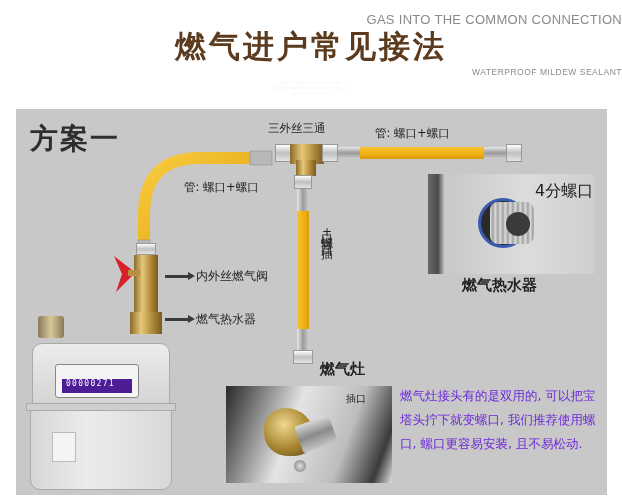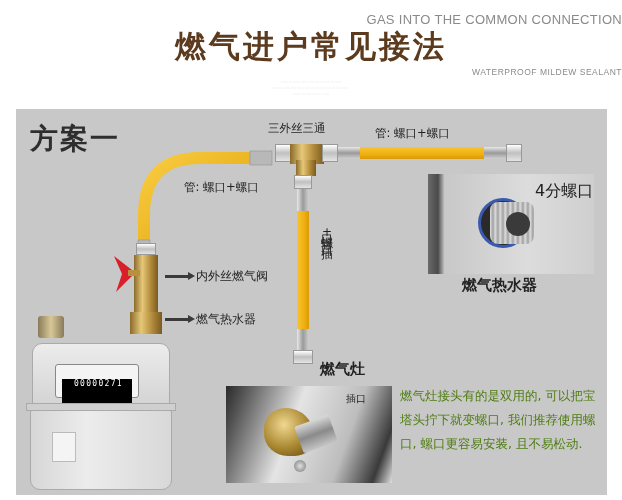--- a/index.html
+++ b/index.html
@@ -16,21 +16,21 @@
   .vlbl { writing-mode:vertical-rl; text-orientation:upright; color:#222; font-size:12px; letter-spacing:-1px; }
   .pipe-y { background:linear-gradient(#f7c432,#f0b010 60%,#d89a08); }
   .pipe-v { background:linear-gradient(90deg,#f7c432,#f0b010 60%,#d89a08); }
   .chrome { background:linear-gradient(#e8e8e8,#9a9a9a 50%,#d0d0d0); }
   .chrome-v { background:linear-gradient(90deg,#e8e8e8,#9a9a9a 50%,#d0d0d0); }
   .nut { background:linear-gradient(#ffffff,#c0c0c0 50%,#e4e4e4); border:1px solid #999; }
   .brass { background:linear-gradient(90deg,#8a6a2a,#e6c878 35%,#b08a3a 70%,#7a5a20); }
   .arrow { height:3px; background:#3a3a3a; }
   .arrow::after { content:""; position:absolute; right:-6px; top:-3px; border-left:7px solid #3a3a3a; border-top:4.5px solid transparent; border-bottom:4.5px solid transparent; }
   .photo { background:linear-gradient(120deg,#8c8c8c,#d8d8d8 40%,#a8a8a8 70%,#e0e0e0); overflow:hidden; }
-  .desc { left:400px; top:384px; width:200px; font-size:12.5px; line-height:24px; color:#4d7c0f; }
+  .desc { left:400px; top:384px; width:200px; font-size:12.5px; line-height:24px; color:#6d28d9; }
 </style>
 </head>
 <body>
 
 <div class="abs hdr-en">GAS INTO THE COMMON CONNECTION</div>
 <div class="abs hdr-cn">燃气进户常见接法</div>
 <div class="abs hdr-sub">WATERPROOF MILDEW SEALANT</div>
 <div class="abs fine" style="top:80px">········ ··· ······· ····· ·· ······ ··· ······ ···· ··· ·······</div>
 <div class="abs fine" style="top:86px">········· ······· ······ ······· ···· ····· ········ ······ ····· ····· ·······</div>
 <div class="abs fine" style="top:92px">········ ···· ········ ····· ·· ·····</div>
@@ -85,21 +85,21 @@
 <div class="abs arrow" style="left:165px;top:275px;width:24px"></div>
 <div class="abs lbl" style="left:196px;top:268px;font-size:12px">内外丝燃气阀</div>
 <div class="abs arrow" style="left:165px;top:318px;width:24px"></div>
 <div class="abs lbl" style="left:196px;top:311px;font-size:12px">燃气热水器</div>
 
 <div class="abs" style="left:38px;top:316px;width:26px;height:22px;background:linear-gradient(90deg,#8a7a5a,#d8c898,#8a7a5a);border-radius:3px"></div>
 <div class="abs" style="left:32px;top:343px;width:138px;height:62px;background:linear-gradient(#ececec,#d4d4d4);border:1px solid #aaa;border-radius:10px 10px 2px 2px"></div>
 <div class="abs" style="left:26px;top:403px;width:150px;height:8px;background:#cfcfcf;border:1px solid #aaa"></div>
 <div class="abs" style="left:30px;top:410px;width:142px;height:80px;background:linear-gradient(90deg,#d6d6d6,#ececec 40%,#d8d8d8);border:1px solid #aaa;border-radius:2px 2px 10px 10px"></div>
 <div class="abs" style="left:55px;top:364px;width:84px;height:34px;background:#f4f4f4;border:1px solid #888;border-radius:3px">
-  <div style="position:absolute;left:6px;top:14px;width:70px;height:24px;background:#000000;color:#fff;font-family:'DejaVu Sans Mono',monospace;font-size:8px;line-height:10px;letter-spacing:1.3px;padding-left:12px">00000271</div>
+  <div style="position:absolute;left:6px;top:14px;width:70px;height:14px;background:#4c1d95;color:#fff;font-family:'DejaVu Sans Mono',monospace;font-size:8px;line-height:10px;letter-spacing:1.3px;padding-left:4px">00000271</div>
 </div>
 <div class="abs" style="left:52px;top:432px;width:24px;height:30px;background:#f4f4f4;border:1px solid #bbb"></div>
 
 <div class="abs photo" style="left:428px;top:174px;width:166px;height:100px;background:linear-gradient(90deg,#6a6a6a 0,#4a4a4a 6%,#c8c8c8 10%,#dcdcdc 60%,#cfcfcf)">
   <div style="position:absolute;left:50px;top:24px;width:50px;height:50px;border-radius:50%;background:#2a2a2a;border:3px solid #3a5ab0"></div>
   <div style="position:absolute;left:62px;top:28px;width:44px;height:42px;border-radius:8px;background:repeating-linear-gradient(90deg,#e0e0e0 0,#a0a0a0 3px,#d8d8d8 5px)"></div>
   <div style="position:absolute;left:78px;top:38px;width:24px;height:24px;border-radius:50%;background:#3a3a3a"></div>
 </div>
 <div class="abs lbl" style="left:535px;top:181px;font-size:16px">4分螺口</div>
 <div class="abs lbl-b" style="left:462px;top:276px;font-size:15px">燃气热水器</div>

